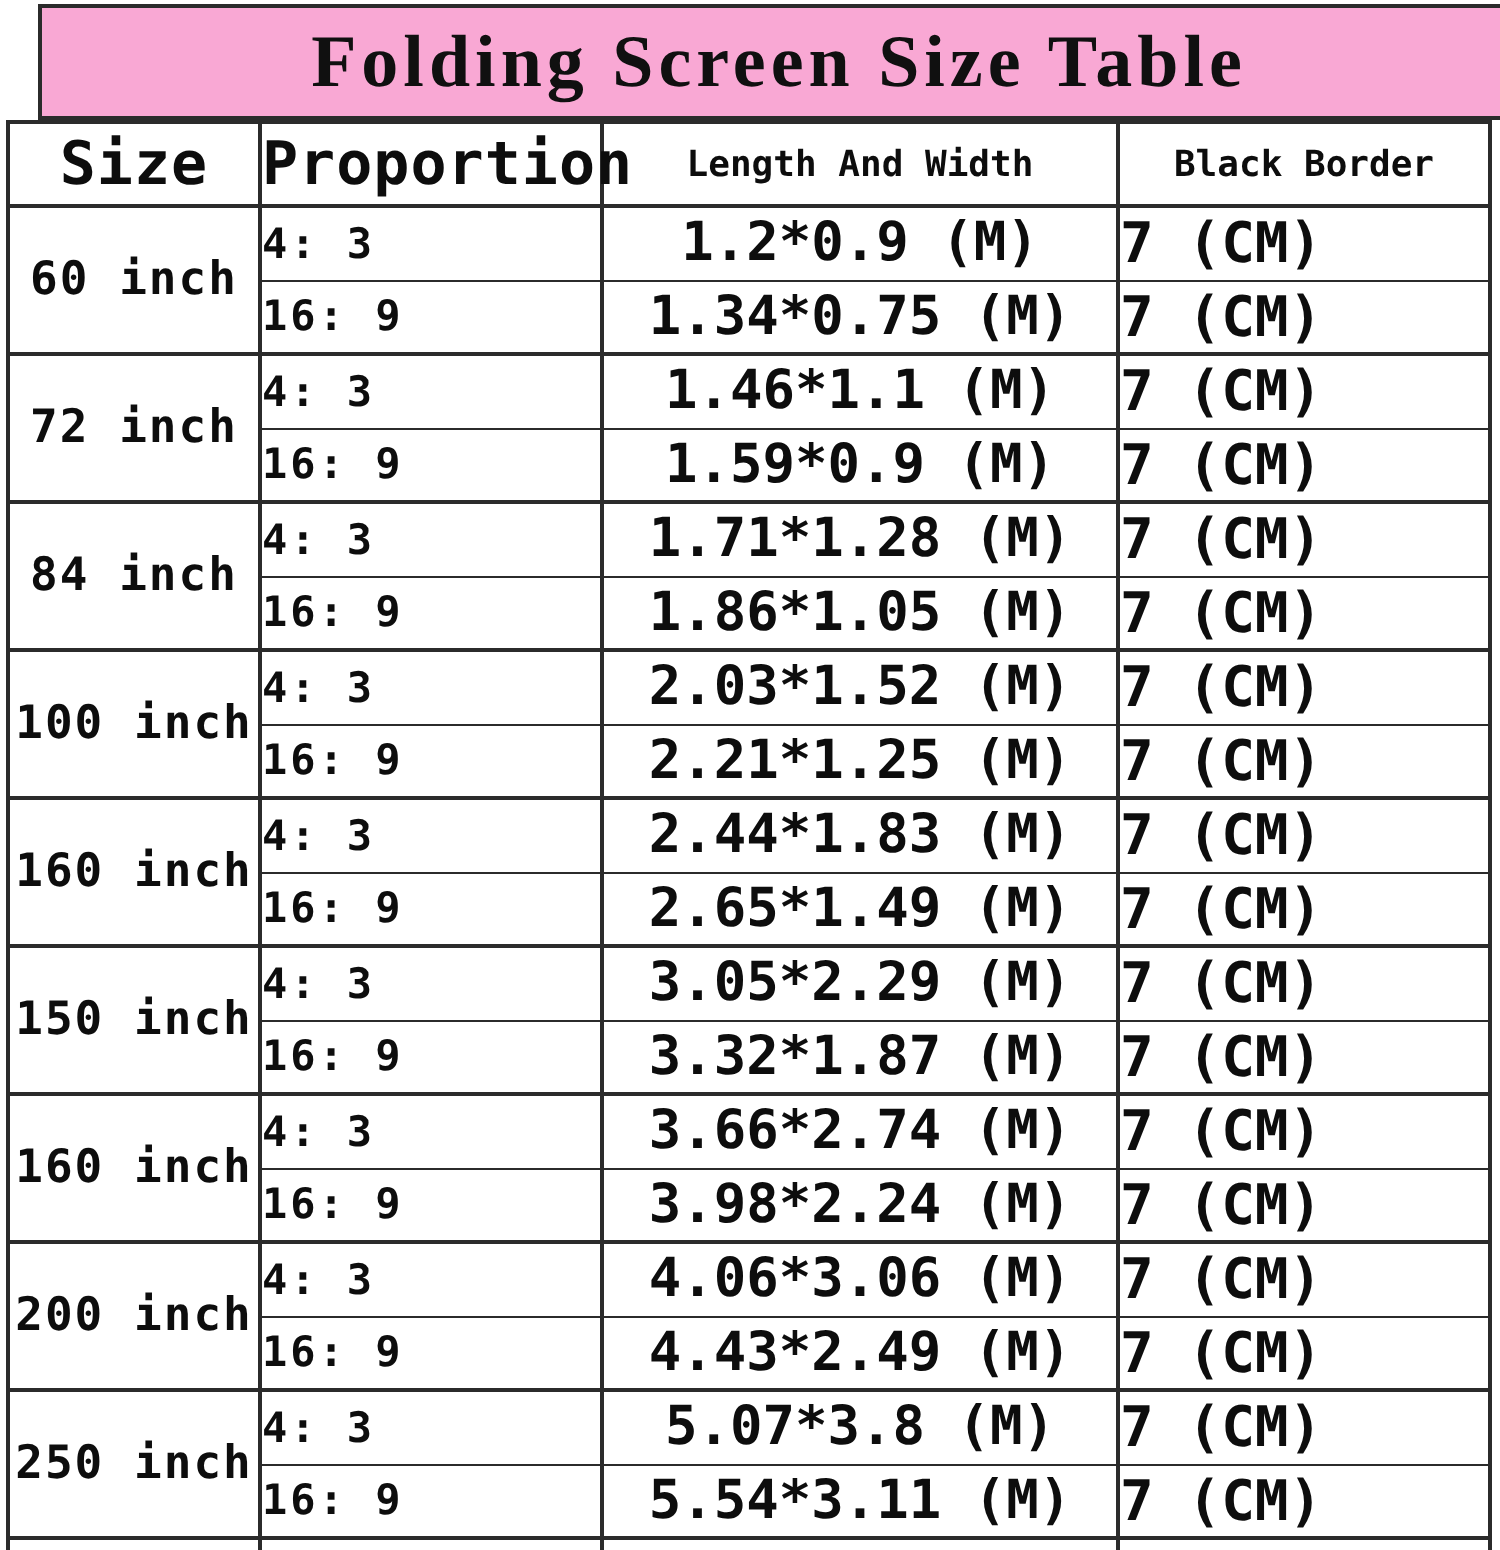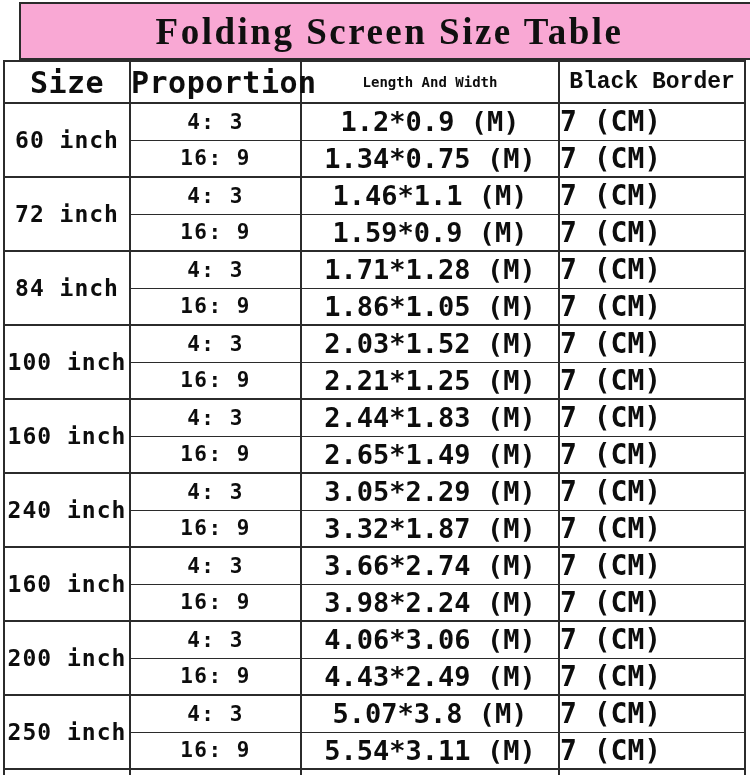--- a/index.html
+++ b/index.html
@@ -78,37 +78,37 @@
 
   
   tr.head th {
     height: 40px;
     font-size: 30px;
     letter-spacing: 0.5px;
     text-align: center;
     vertical-align: middle;
     white-space: nowrap;
   }
-  tr.head th.h-lw { letter-spacing: 0px; font-size: 14px; }
-  tr.head th.h-bb { letter-spacing: 0px; font-size: 23px; font-family: Liberation Mono, monospace; }
+  tr.head th.h-lw { letter-spacing: 0px; font-size: 18px; }
+  tr.head th.h-bb { letter-spacing: 0px; font-size: 18px; }
 
   
   td.size-cell {
     height: 71px;
     font-size: 23px;
     text-align: center;
     vertical-align: middle;
     white-space: nowrap;
     letter-spacing: 1px;
     border-radius: 25px;
   }
   td.prop-cell {
     height: 35.5px;
     font-size: 21px;
-    text-align: center;
+    text-align: left;
     vertical-align: middle;
     white-space: nowrap;
     letter-spacing: 1.5px;
     padding-left: 6px;
   }
   td.lw-cell {
     height: 35.5px;
     font-size: 27px;
     text-align: center;
     vertical-align: middle;
@@ -206,21 +206,21 @@
             <td class="prop-cell">4: 3</td>
             <td class="lw-cell">2.44*1.83 (M)</td>
             <td class="bb-cell">7 (CM)</td>
           </tr>
           <tr class="sub-bot">
             <td class="prop-cell">16: 9</td>
             <td class="lw-cell">2.65*1.49 (M)</td>
             <td class="bb-cell">7 (CM)</td>
           </tr>
           <tr class="sub-top">
-            <td class="size-cell" rowspan="2">240 inch</td>
+            <td class="size-cell" rowspan="2">150 inch</td>
             <td class="prop-cell">4: 3</td>
             <td class="lw-cell">3.05*2.29 (M)</td>
             <td class="bb-cell">7 (CM)</td>
           </tr>
           <tr class="sub-bot">
             <td class="prop-cell">16: 9</td>
             <td class="lw-cell">3.32*1.87 (M)</td>
             <td class="bb-cell">7 (CM)</td>
           </tr>
           <tr class="sub-top">

